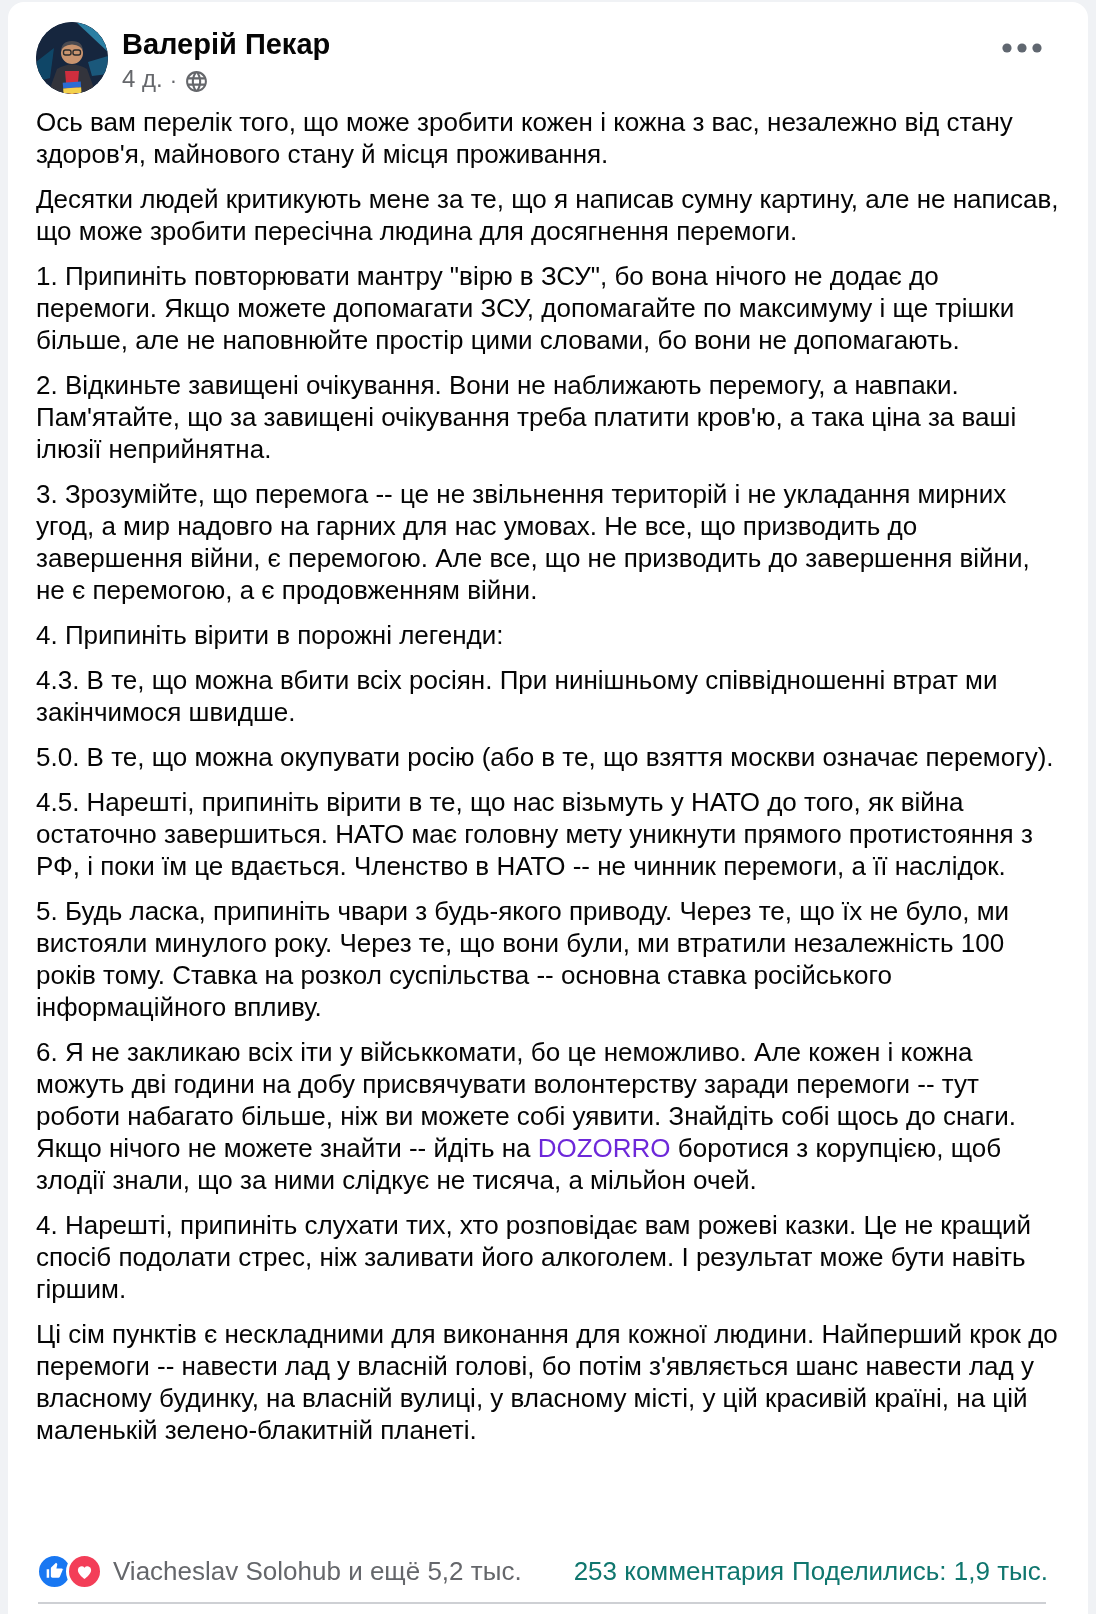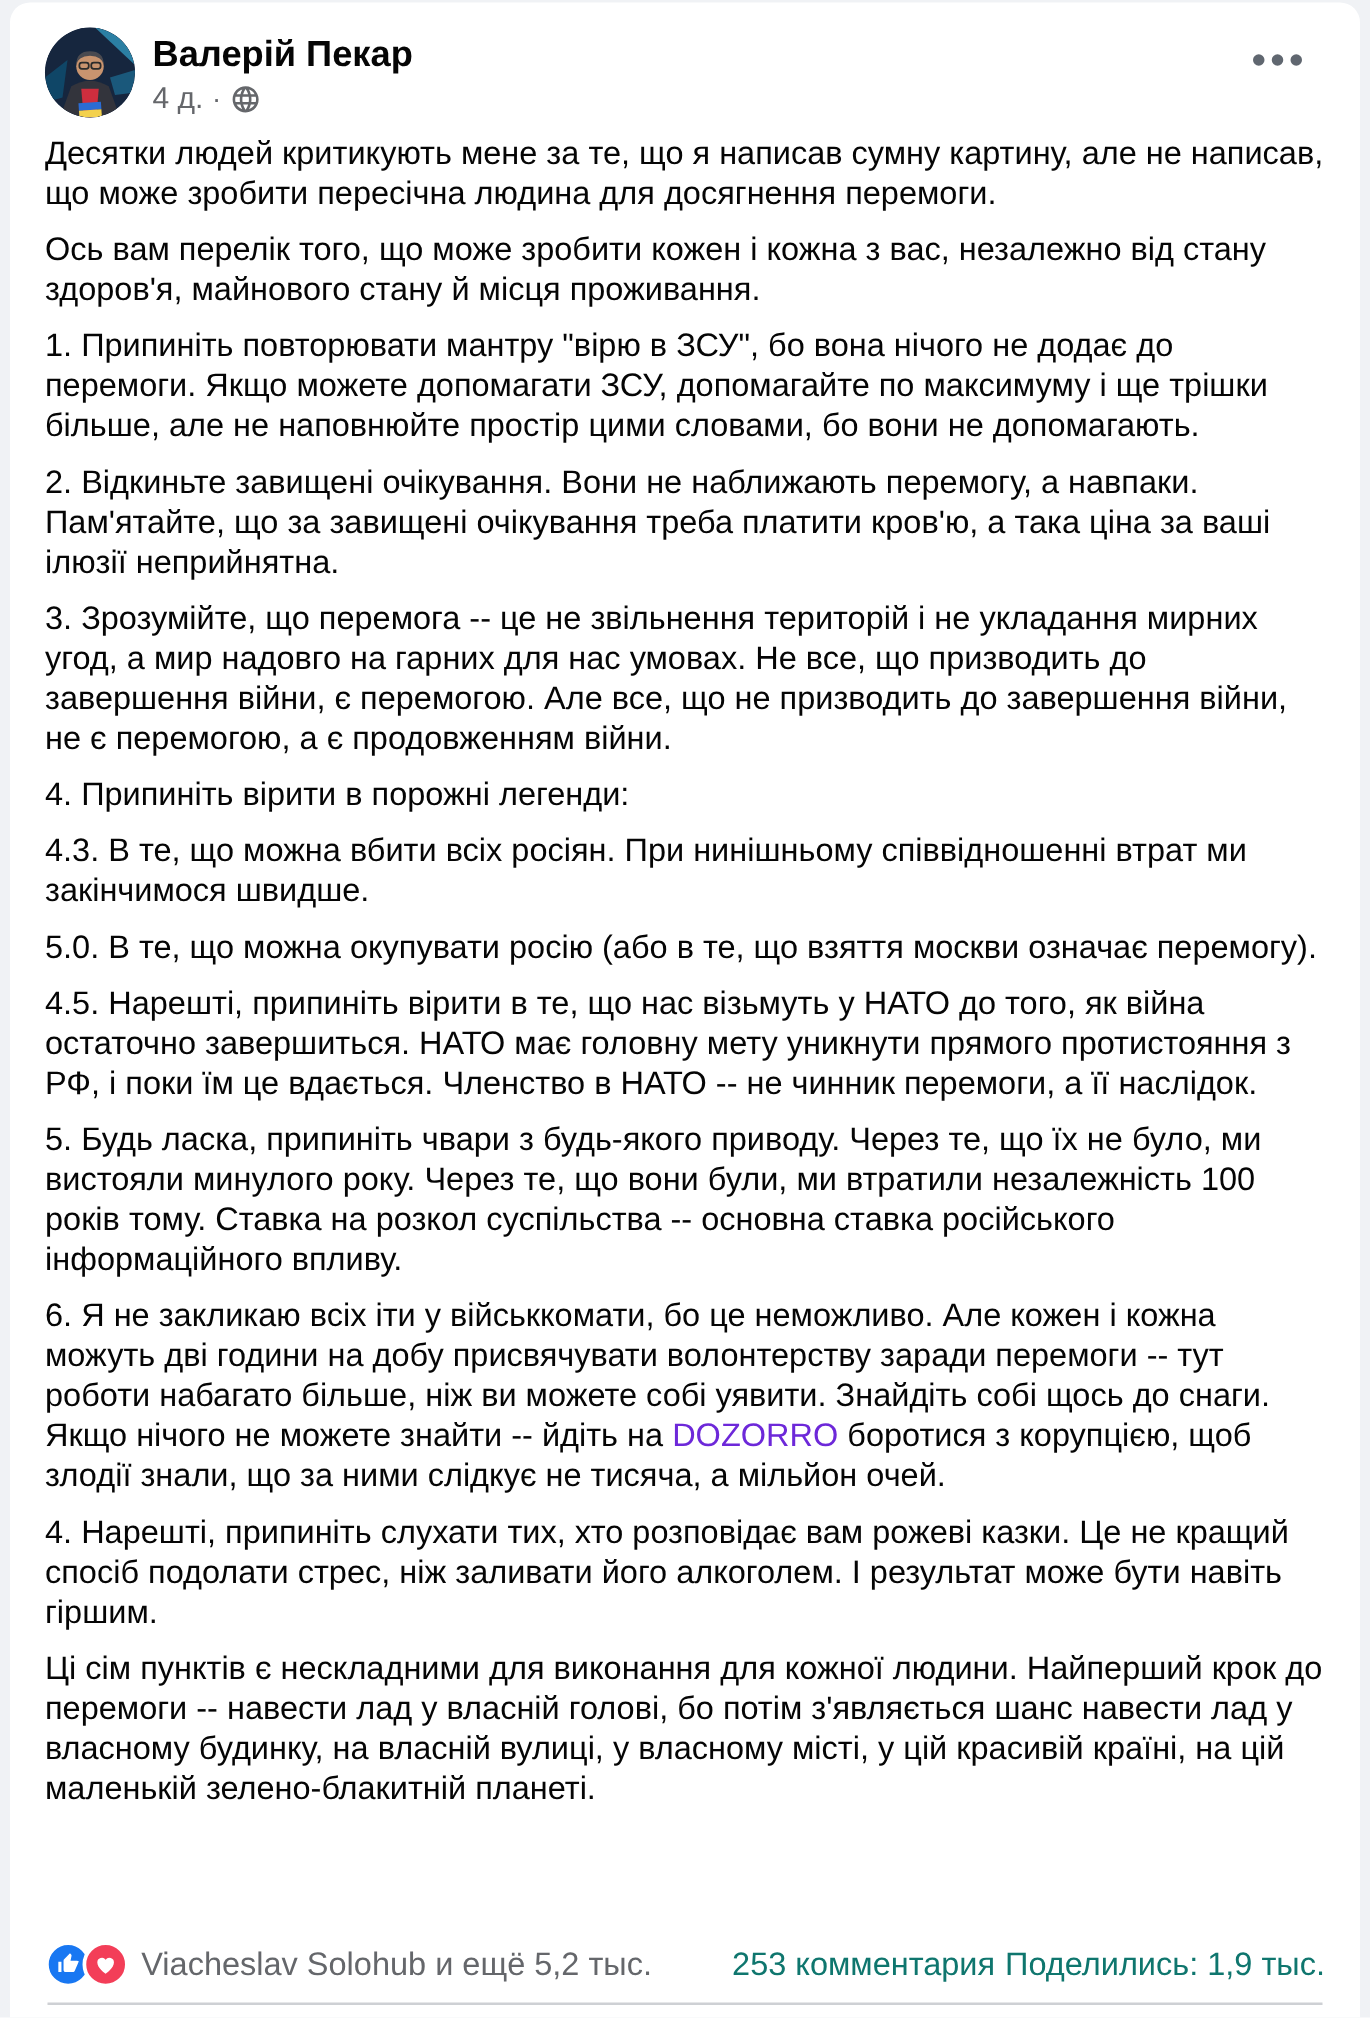--- a/index.html
+++ b/index.html
@@ -29,42 +29,42 @@
   .avatar{
     width:72px;height:72px;border-radius:50%;
     overflow:hidden;flex:0 0 auto;cursor:pointer;
     background:#16263e;
   }
   .header-text{margin-left:14px;padding-top:4px;}
   .author{
     font-size:29px;font-weight:700;color:#050505;line-height:1.25;cursor:pointer;
   }
   .meta{
-    display:flex;align-items:center;gap:7px;
+    display:flex;align-items:flex-end;gap:7px;
     margin-top:3px;color:#65676b;font-size:24px;line-height:1.2;
   }
   .meta .sep{font-size:22px;}
   .globe{display:inline-flex;align-items:center;}
   .more-btn{
     position:absolute;top:26px;right:34px;
     width:64px;height:40px;border-radius:50%;
     display:flex;align-items:center;justify-content:center;
     cursor:pointer;
   }
   
   .content{
     padding:12px 28px 0 28px;
     font-size:26px;line-height:32px;color:#050505;
     max-height:1432px;overflow:hidden;
   }
   .para{margin:0 0 13px 0;}
   .inline-link{color:#6d28d9;text-decoration:none;cursor:pointer;}
   
   .footer{
-    position:absolute;left:0;right:0;bottom:0;
+    position:absolute;left:0;right:12px;bottom:0;
     background:#ffffff;padding:0 28px;
   }
   .footer-row{
     display:flex;align-items:center;justify-content:space-between;
     height:50px;
   }
   .reactions{display:flex;align-items:center;cursor:pointer;}
   .rxn{
     width:37px;height:37px;border-radius:50%;
     display:flex;align-items:center;justify-content:center;
@@ -121,22 +121,22 @@
     <div class="more-btn">
       <svg width="44" height="12" viewBox="0 0 44 12">
         <circle cx="7" cy="6" r="4.6" fill="#606770"></circle>
         <circle cx="22" cy="6" r="4.6" fill="#606770"></circle>
         <circle cx="37" cy="6" r="4.6" fill="#606770"></circle>
       </svg>
     </div>
   </div>
 
   <div class="content">
+    <div class="para">Ось вам перелік того, що може зробити кожен і кожна з вас, незалежно від стану здоров'я, майнового стану й місця проживання.</div>
     <div class="para">Десятки людей критикують мене за те, що я написав сумну картину, але не написав, що може зробити пересічна людина для досягнення перемоги.</div>
-    <div class="para">Ось вам перелік того, що може зробити кожен і кожна з вас, незалежно від стану здоров'я, майнового стану й місця проживання.</div>
     <div class="para">1. Припиніть повторювати мантру "вірю в ЗСУ", бо вона нічого не додає до перемоги. Якщо можете допомагати ЗСУ, допомагайте по максимуму і ще трішки більше, але не наповнюйте простір цими словами, бо вони не допомагають.</div>
     <div class="para">2. Відкиньте завищені очікування. Вони не наближають перемогу, а навпаки. Пам'ятайте, що за завищені очікування треба платити кров'ю, а така ціна за ваші ілюзії неприйнятна.</div>
     <div class="para">3. Зрозумійте, що перемога -- це не звільнення територій і не укладання мирних угод, а мир надовго на гарних для нас умовах. Не все, що призводить до завершення війни, є перемогою. Але все, що не призводить до завершення війни, не є перемогою, а є продовженням війни.</div>
     <div class="para">4. Припиніть вірити в порожні легенди:</div>
     <div class="para">4.3. В те, що можна вбити всіх росіян. При нинішньому співвідношенні втрат ми закінчимося швидше.</div>
     <div class="para">5.0. В те, що можна окупувати росію (або в те, що взяття москви означає перемогу).</div>
     <div class="para">4.5. Нарешті, припиніть вірити в те, що нас візьмуть у НАТО до того, як війна остаточно завершиться. НАТО має головну мету уникнути прямого протистояння з РФ, і поки їм це вдається. Членство в НАТО -- не чинник перемоги, а її наслідок.</div>
     <div class="para">5. Будь ласка, припиніть чвари з будь-якого приводу. Через те, що їх не було, ми вистояли минулого року. Через те, що вони були, ми втратили незалежність 100 років тому. Ставка на розкол суспільства -- основна ставка російського інформаційного впливу.</div>
     <div class="para"><span>6. Я не закликаю всіх іти у військкомати, бо це неможливо. Але кожен і кожна можуть дві години на добу присвячувати волонтерству заради перемоги -- тут роботи набагато більше, ніж ви можете собі уявити. Знайдіть собі щось до снаги. Якщо нічого не можете знайти -- йдіть на </span><a class="inline-link">DOZORRO</a><span> боротися з корупцією, щоб злодії знали, що за ними слідкує не тисяча, а мільйон очей.</span></div>
     <div class="para">4. Нарешті, припиніть слухати тих, хто розповідає вам рожеві казки. Це не кращий спосіб подолати стрес, ніж заливати його алкоголем. І результат може бути навіть гіршим.</div>

